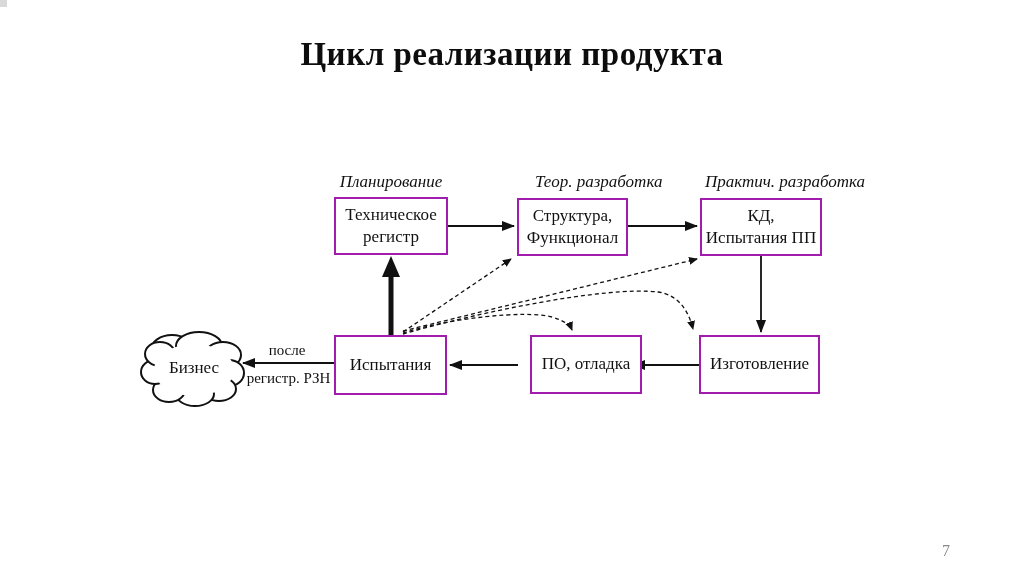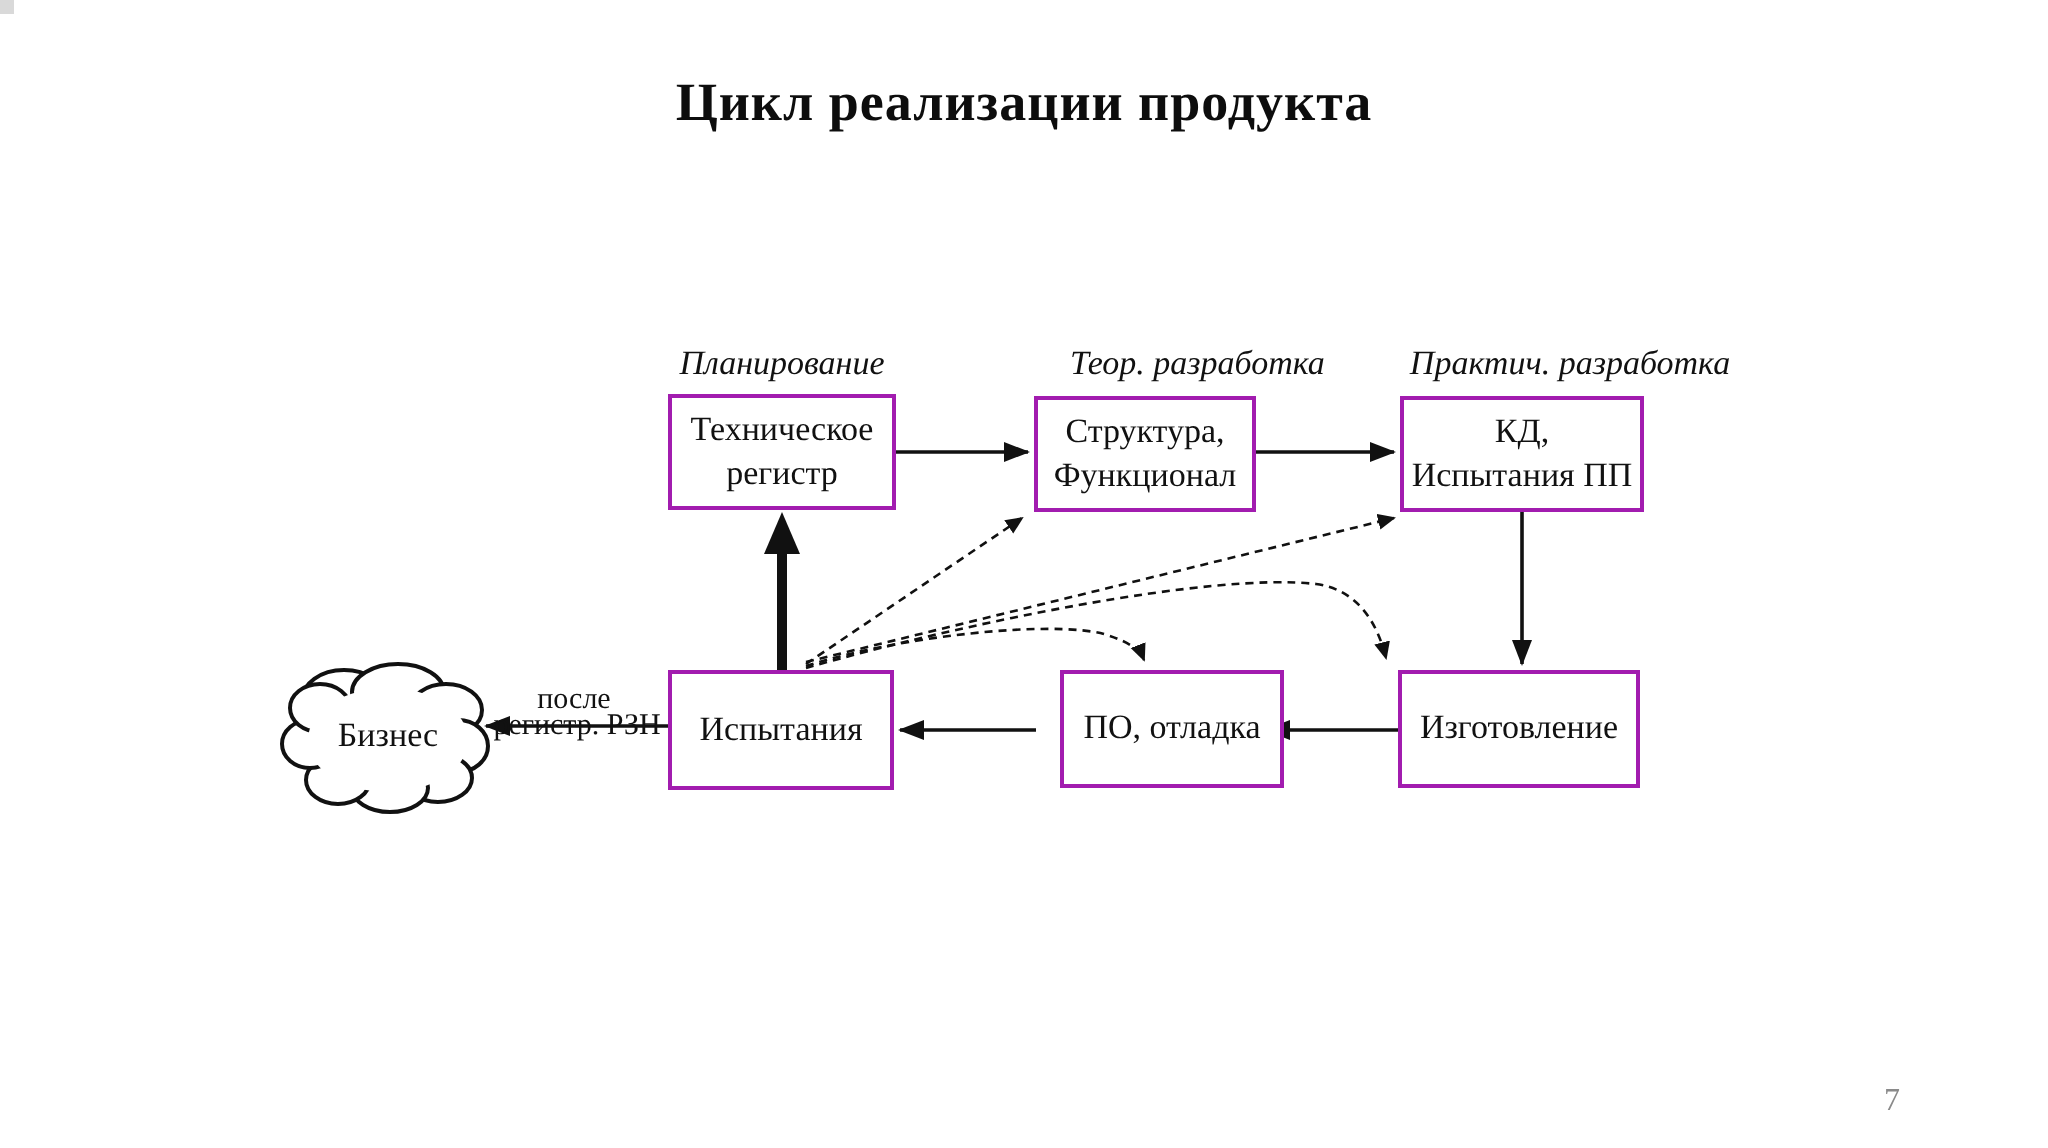--- a/index.html
+++ b/index.html
@@ -12,21 +12,21 @@
   .slide {
     position: relative; width: 1024px; height: 574px;
     background: #ffffff; overflow: hidden;
   }
   .corner-artifact {
     position: absolute; left: 0; top: 0; width: 7px; height: 7px;
     background: #d9d9d9;
   }
   .title {
     position: absolute; top: 36px; left: 0; width: 100%;
-    text-align: center; font-size: 27px; font-weight: 700;
+    text-align: center; font-size: 33px; font-weight: 700;
     letter-spacing: 0.5px; color: #0d0d0d;
   }
   svg.layer { position: absolute; left: 0; top: 0; }
   .box {
     position: absolute; border: 2px solid #a21caf; background: #ffffff;
     display: flex; flex-direction: column; align-items: center; justify-content: center;
     font-size: 17px; line-height: 1.3; text-align: center;
   }
   .stage-label {
     position: absolute; font-style: italic; font-size: 17px;
@@ -122,17 +122,17 @@
   <div class="box" style="left:530px; top:335px; width:112px; height:59px">
     <span>ПО, отладка</span>
   </div>
   <div class="box" style="left:699px; top:335px; width:121px; height:59px">
     <span>Изготовление</span>
   </div>
 
   <div class="cloud-label">Бизнес</div>
 
   <div class="edge-label" style="left:247px; top:342px; width:80px">после</div>
-  <div class="edge-label" style="left:240px; top:355px; width:97px">регистр. РЗН</div>
+  <div class="edge-label" style="left:240px; top:370px; width:97px">регистр. РЗН</div>
 
   <div class="page-num">7</div>
 
 </div>
 
 </body></html>

